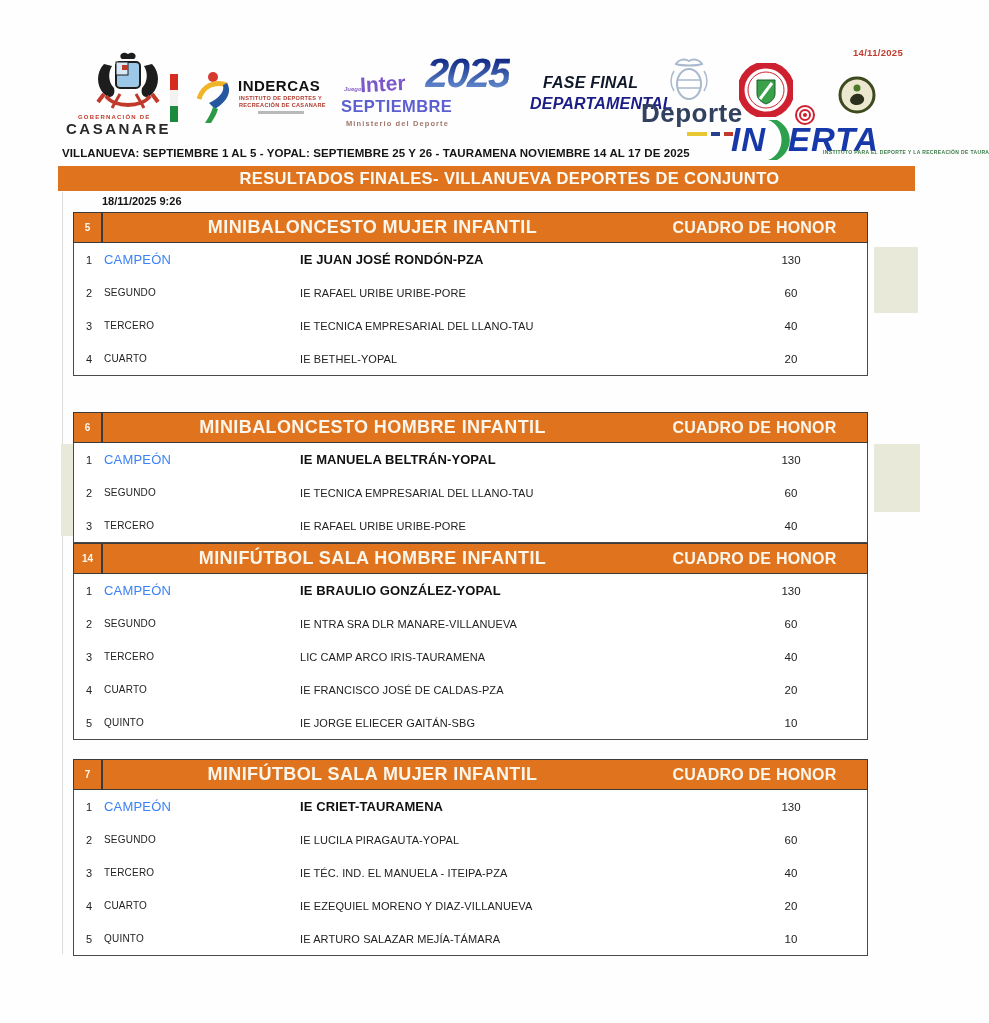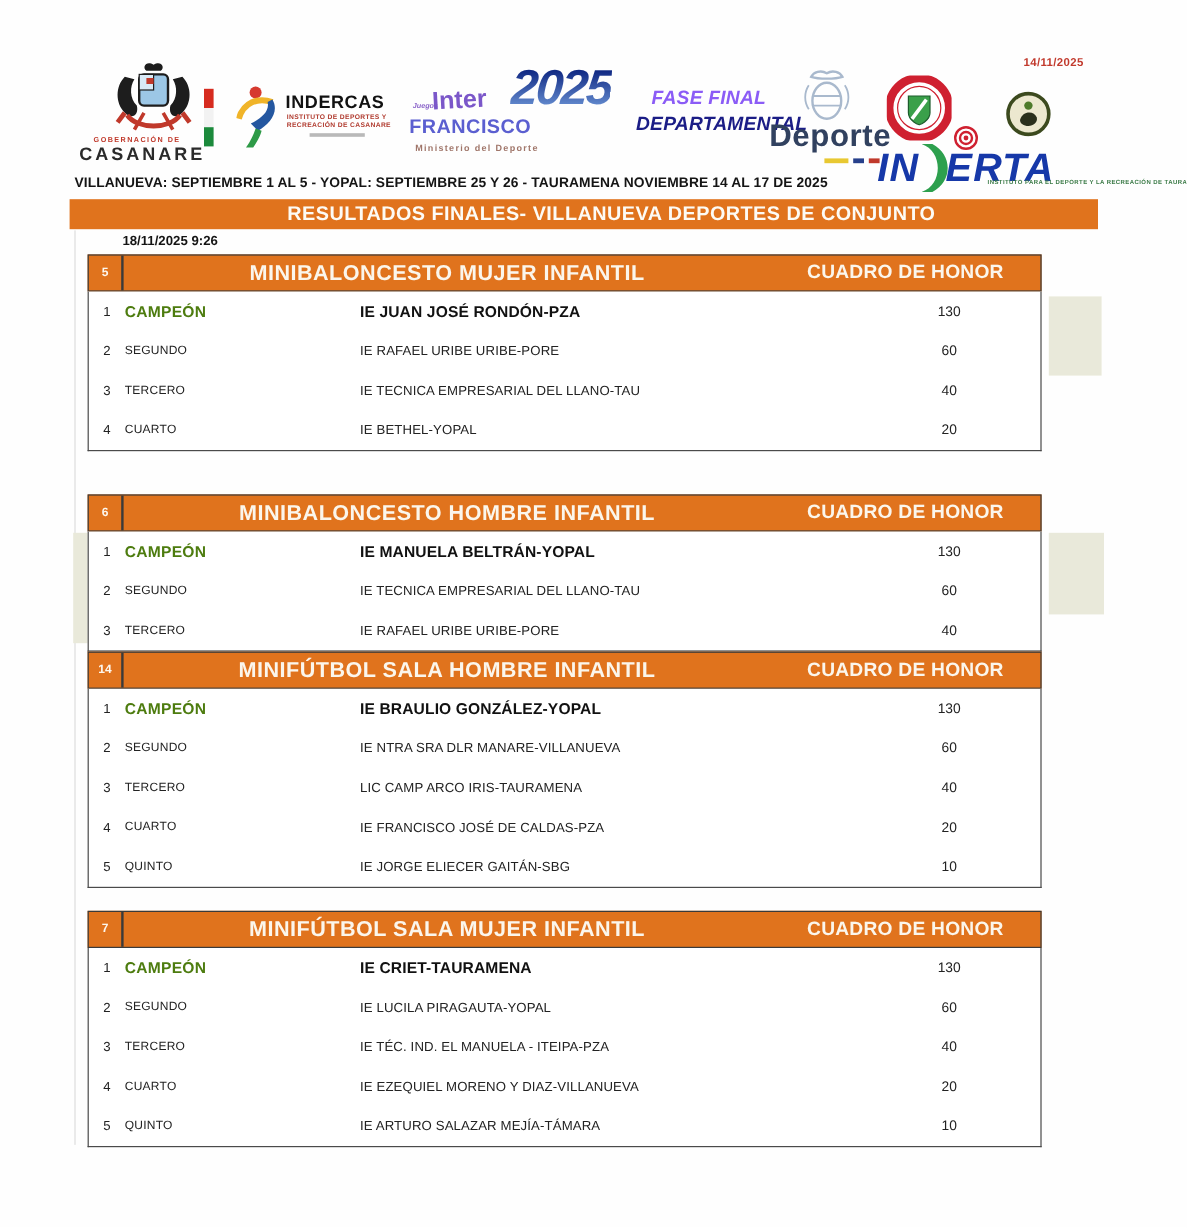--- a/index.html
+++ b/index.html
@@ -18,21 +18,21 @@
   .ic-pre{left:344px;top:86px;font-size:6px;font-weight:700;font-style:italic;color:#8a63c9;}
   .ic-inter{left:360px;top:72px;font-size:21px;font-weight:800;color:#7b57c9;transform:rotate(-3deg);}
   .ic-coleg{left:341px;top:97px;font-size:16.5px;font-weight:800;color:#5b5fd0;letter-spacing:.4px;}
   .ic-min{left:346px;top:119px;font-size:7.5px;font-weight:700;color:#a0766a;letter-spacing:1.1px;}
   .y2025{left:426px;top:50px;font-size:41px;font-weight:900;font-style:italic;letter-spacing:-2px;
          color:#1c3a9e;transform:skewX(-4deg);}
   @supports (-webkit-background-clip:text){
     .y2025{background:linear-gradient(180deg,#122b85 20%,#6e97d8 90%);
            -webkit-background-clip:text;-webkit-text-fill-color:transparent;}
   }
-  .fase{left:543px;top:74px;font-size:16px;font-weight:900;font-style:italic;color:#8b5cf6;letter-spacing:.2px;}
+  .fase{left:543px;top:74px;font-size:16px;font-weight:900;font-style:italic;color:#0f172a;letter-spacing:.2px;}
   .depa{left:530px;top:95px;font-size:16px;font-weight:900;font-style:italic;color:#1b1d86;letter-spacing:.2px;}
   .dep-text{left:641px;top:98px;font-size:26px;font-weight:600;color:#31415f;letter-spacing:.5px;}
   .dep-dashes{left:687px;top:132px;display:flex;gap:4px;align-items:center;}
   .inderta-text{left:731px;top:107px;display:flex;align-items:center;font-style:italic;font-weight:900;
                 color:#1638a8;font-size:33px;letter-spacing:1px;margin-top:12px;}
   .inderta-text svg{margin:0 -4px 0 -2px;}
   .inderta-slogan{left:823px;top:149px;font-size:5px;font-weight:700;color:#3a7a46;letter-spacing:.35px;white-space:nowrap;}
   .print-date{left:853px;top:47px;font-size:9.5px;font-weight:700;color:#c23b2e;letter-spacing:.3px;}
 
   
@@ -54,21 +54,21 @@
   .ttitle{flex:1;display:flex;align-items:center;justify-content:center;
           font-size:18px;font-weight:800;color:#fbf6ec;letter-spacing:.4px;}
   .thonor{width:225px;display:flex;align-items:center;justify-content:center;
           font-size:16px;font-weight:800;color:#fbf6ec;letter-spacing:.2px;}
   .tbody{background:#fff;border:1.5px solid #4a4a4a;border-top:none;box-sizing:border-box;}
   .row{height:33px;display:flex;align-items:center;}
   .row .pos{width:30px;text-align:center;font-size:11px;color:#222;}
   .row .place{width:196px;font-size:10px;color:#222;letter-spacing:.2px;}
   .row .team{flex:1;font-size:11px;color:#222;letter-spacing:.1px;}
   .row .pts{width:152px;text-align:center;font-size:11.5px;color:#222;}
-  .row.first .place{font-size:13px;font-weight:700;color:#4d7c0f;}
+  .row.first .place{font-size:13px;font-weight:400;color:#3b82f6;}
   .row.first .team{font-size:13px;font-weight:800;color:#111;}
 </style>
 </head>
 <body>
 
 <div class="page">
 
   <svg class="abs" style="left:92px;top:50px" width="72" height="66" viewBox="0 0 72 66">
     <path d="M36,4 C30,0 26,6 30,9 L42,9 C46,6 42,0 36,4 Z" fill="#1d1d1d"></path>
     <path d="M12,14 C4,22 4,36 12,44 C18,50 24,46 22,38 C16,32 16,22 20,16 Z" fill="#1d1d1d"></path>
@@ -97,21 +97,21 @@
   </svg>
   <div class="abs ind-name">INDERCAS</div>
   <div class="abs ind-sub">
     <span>INSTITUTO DE DEPORTES Y</span><br>
     <span>RECREACIÓN DE CASANARE</span>
   </div>
   <div class="abs ind-phone"></div>
 
   <div class="abs ic-pre">Juegos</div>
   <div class="abs ic-inter">Inter</div>
-  <div class="abs ic-coleg">FRANCISCO</div>
+  <div class="abs ic-coleg">SEPTIEMBRE</div>
   <div class="abs ic-min">Ministerio del Deporte</div>
 
   <div class="abs y2025">2025</div>
   <div class="abs fase">FASE FINAL</div>
   <div class="abs depa">DEPARTAMENTAL</div>
 
   <svg class="abs" style="left:666px;top:57px" width="46" height="48" viewBox="0 0 46 48">
     <path d="M23,4 C18,1 12,3 10,7 C16,9 30,9 36,7 C34,3 28,1 23,4 Z" fill="none" stroke="#a9b9cd" stroke-width="2"></path>
     <ellipse cx="23" cy="27" rx="12" ry="15" fill="none" stroke="#a9b9cd" stroke-width="2"></ellipse>
     <path d="M11,23 h24 M11,31 h24" stroke="#a9b9cd" stroke-width="1.5"></path>

